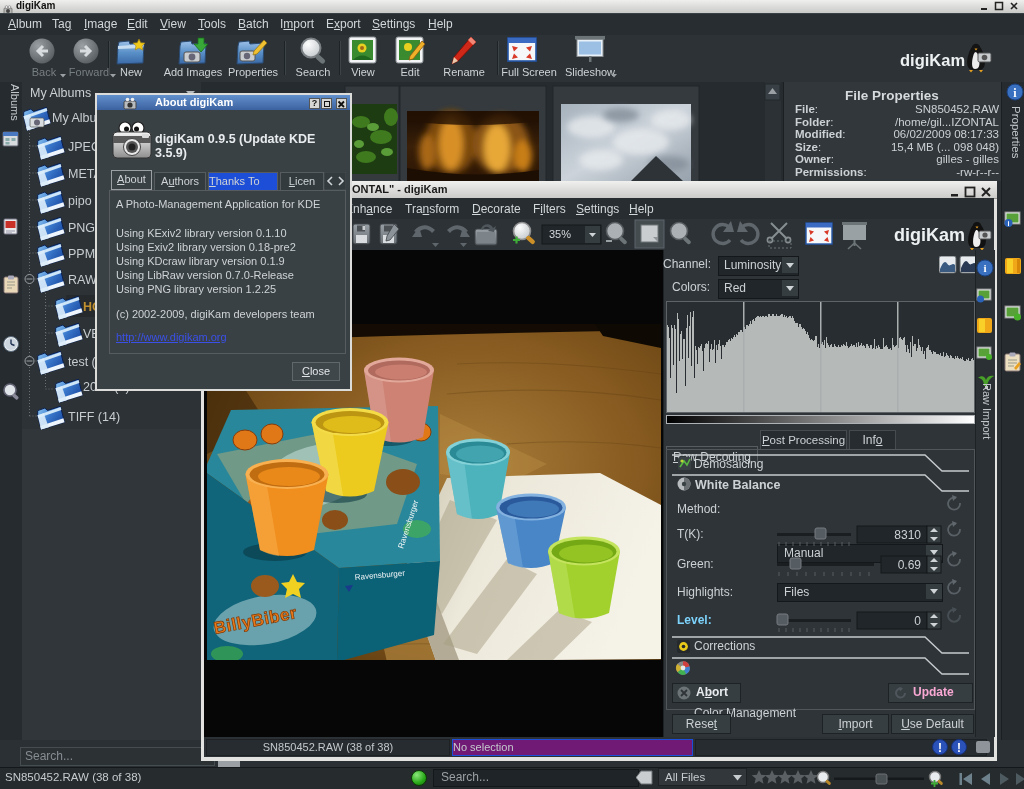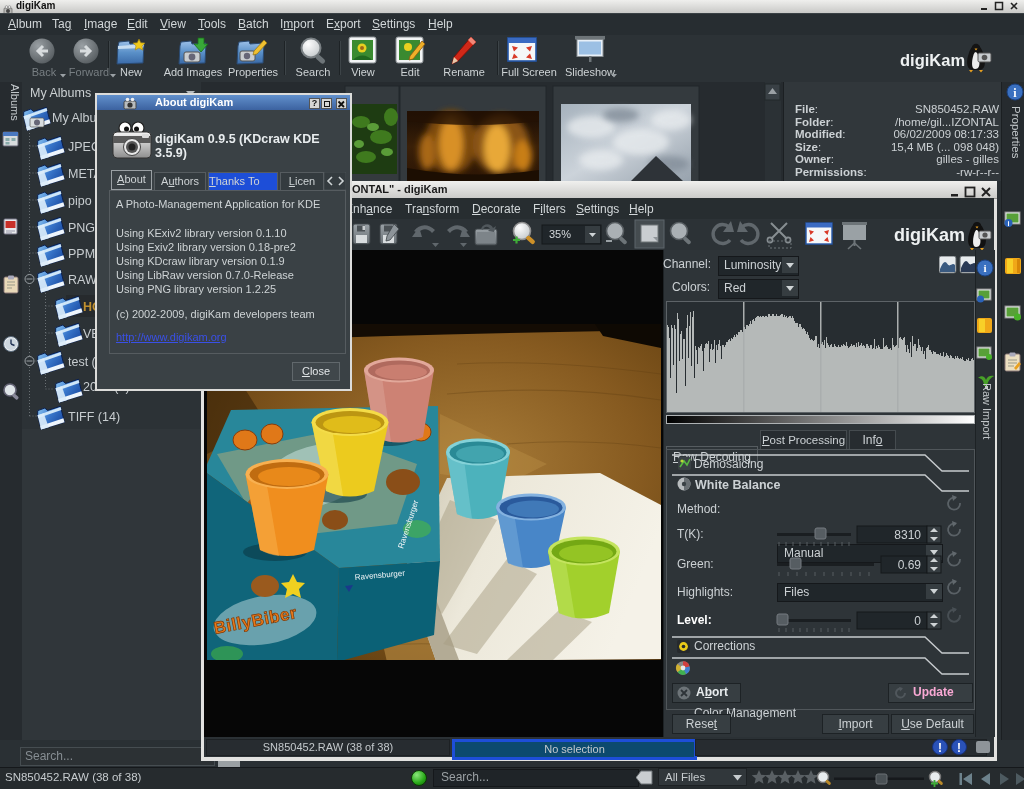--- a/index.html
+++ b/index.html
@@ -338,20 +338,21 @@
   <path d="M430 99 L455 74 L482 99 Z" fill="#2e3338"></path>
 
   <rect x="564" y="0" width="16" height="104" fill="#2b3135"></rect>
   <rect x="564" y="2" width="15" height="16" fill="#394045" stroke="#23282b"></rect>
   <path d="M567 12 l9 0 l-4.5 -6 z" fill="#9aa0a4"></path>
  </svg>
 </div>
 
 <div class="abs" style="left:783px;top:82px;width:218px;height:99px;background:#31373b;border-left:1px solid #1b1f22;"></div>
 <div id="props" class="abs" style="left:783px;top:82px;width:218px;height:99px;color:#ccd1d4;font-size:11.5px;">
+ <div class="abs" style="left:0;top:6px;width:218px;text-align:center;font-size:13.5px;font-weight:bold;color:#d6dadc;">File Properties</div>
  <div class="abs" style="left:12px;top:21px;width:204px;">
   <div style="height:12.5px;"><b>File</b>:<span style="float:right;">SN850452.RAW</span></div>
   <div style="height:12.5px;"><b>Folder</b>:<span style="float:right;">/home/gil...IZONTAL</span></div>
   <div style="height:12.5px;"><b>Modified</b>:<span style="float:right;padding-left:28px;">06/02/2009 08:17:33</span></div>
   <div style="height:12.5px;"><b>Size</b>:<span style="float:right;">15,4 MB (... 098 048)</span></div>
   <div style="height:12.5px;"><b>Owner</b>:<span style="float:right;">gilles - gilles</span></div>
   <div style="height:12.5px;"><b>Permissions</b>:<span style="float:right;">-rw-r--r--</span></div>
  </div>
 </div>
 
@@ -820,21 +821,21 @@
 
   <div class="abs" style="left:14px;top:335px;">Highlights:</div>
   <div class="abs" style="left:114px;top:333px;width:164px;height:17px;background:#20262a;border:1px solid #15181b;">
    <span class="abs" style="left:6px;top:1px;">Files</span>
    <span class="abs" style="left:148px;top:0;width:16px;height:15px;background:#363d41;"></span>
    <svg class="abs" style="left:148px;top:0" width="16" height="15">
             <path d="M4 5 l8 0 l-4 5 z" fill="#cfd4d6"></path>
           </svg>
   </div>
 
-  <div class="abs" style="left:14px;top:363px;color:#ffffff;font-weight:bold;">Level:</div>
+  <div class="abs" style="left:14px;top:363px;color:#7dd3fc;font-weight:bold;">Level:</div>
 
   <svg class="abs" style="left:0;top:0;" width="312" height="487">
    <g>
 
     <rect x="114" y="283" width="74" height="3" fill="#1a1e21"></rect>
     <rect x="152" y="278" width="11" height="11" rx="2" fill="#565d62" stroke="#757b80"></rect>
     <g stroke="#565c60">
               <path d="M116 292 v4 M123 292 v4 M130 292 v4 M137 292 v4 M144 292 v4 M151 292 v4 M158 292 v4 M165 292 v4 M172 292 v4 M179 292 v4 M186 292 v4"></path>
             </g>
 
@@ -928,21 +929,21 @@
             <path d="M7 14 C7 8 4 6 1 6 C4 3 8 4 9 8 C10 4 14 3 17 4 C14 6 11 8 10 14 Z" fill="#48a028"></path>
             <path d="M8 14 l3 0 l0 3 l-3 0 z" fill="#c8c8c8"></path>
           </g>
   </svg>
   <div class="abs" style="left:2px;top:133px;width:16px;height:70px;color:#c2c7ca;font-size:11px;writing-mode:vertical-rl;">Raw Import</div>
  </div>
 
  <div class="abs" style="left:3px;top:556px;width:790px;height:20px;background:#2b3135;"></div>
  <div id="edstatus" class="abs" style="left:0;top:556px;width:796px;height:20px;font-size:11px;color:#c4c9cc;">
   <div class="abs" style="left:5px;top:2px;width:242px;height:15px;background:#272c30;border:1px solid #1d2124;text-align:center;line-height:14px;">SN850452.RAW (38 of 38)</div>
-  <div class="abs" style="left:251px;top:2px;width:239px;height:15px;background:#0c4a6e;border:3px solid #1d4ed8;text-align:center;line-height:14px;">No selection</div>
+  <div class="abs" style="left:251px;top:2px;width:239px;height:15px;background:#701a75;border:1px solid #1d4ed8;text-align:left;line-height:14px;">No selection</div>
   <div class="abs" style="left:494px;top:2px;width:290px;height:15px;background:#272c30;border:1px solid #1d2124;"></div>
   <svg class="abs" style="left:731px;top:2px;" width="62" height="16">
    <circle cx="8" cy="8" r="7.5" fill="#2a52b8" stroke="#16307a"></circle>
           <text x="8" y="12.5" text-anchor="middle" font-size="12" font-weight="bold" fill="#fff">!</text>
    <circle cx="27" cy="8" r="7.5" fill="#2a52b8" stroke="#16307a"></circle>
           <text x="27" y="12.5" text-anchor="middle" font-size="12" font-weight="bold" fill="#fff">!</text>
    <rect x="44" y="2" width="14" height="12" rx="2" fill="#8e9499"></rect>
   </svg>
  </div>
 </div>
@@ -977,21 +978,21 @@
   <circle cx="27" cy="9" r="6" fill="#fff" stroke="#222" stroke-width="1.2"></circle>
   <circle cx="15.5" cy="10" r="2.5" fill="#111"></circle>
         <circle cx="25.5" cy="10" r="2.5" fill="#111"></circle>
   <rect x="2" y="13" width="38" height="26" rx="4" fill="url(#cam)" stroke="#333"></rect>
   <rect x="2" y="17" width="38" height="7" fill="#5a5a5a"></rect>
   <circle cx="21" cy="28" r="8.5" fill="#e8e8e8" stroke="#444"></circle>
         <circle cx="21" cy="28" r="6" fill="#555"></circle>
         <circle cx="21" cy="28" r="3.5" fill="#222"></circle>
   <rect x="31" y="15" width="7" height="4" rx="1" fill="#ddd"></rect>
  </svg>
- <div class="abs" style="left:58px;top:37px;font-size:12.5px;font-weight:bold;color:#e8ecee;">digiKam 0.9.5 (KDcraw KDE 3.5.9)</div>
+ <div class="abs" style="left:58px;top:37px;font-size:12.5px;font-weight:bold;color:#e8ecee;">digiKam 0.9.5 (Update KDE 3.5.9)</div>
 
  <div class="abs" style="left:12px;top:74px;width:237px;height:21px;border-bottom:1px solid #565c60;"></div>
  <div class="abs" style="left:14px;top:75px;width:41px;height:20px;border:1px solid #9aa0a4;background:#3a4145;box-sizing:border-box;text-align:center;line-height:17px;"><u>A</u>bout</div>
  <div class="abs" style="left:57px;top:77px;width:52px;height:18px;border:1px solid #565c60;border-bottom:none;background:#343b3f;box-sizing:border-box;text-align:center;line-height:16px;">A<u>u</u>thors</div>
  <div class="abs" style="left:111px;top:77px;width:70px;height:18px;border:1px solid #565c60;border-bottom:none;background:#1d4ed8;box-sizing:border-box;text-align:left;line-height:16px;"><u>T</u>hanks To</div>
  <div class="abs" style="left:183px;top:77px;width:44px;height:18px;border:1px solid #565c60;border-bottom:none;background:#343b3f;box-sizing:border-box;text-align:center;line-height:16px;overflow:hidden;"><u>L</u>icen</div>
  <svg class="abs" style="left:227px;top:77px;" width="22" height="18">
         <rect width="22" height="18" fill="#343b3f" stroke="#565c60" stroke-width="0.6"></rect>
         <path d="M8 5 l-4 4 l4 4" stroke="#cfd4d6" stroke-width="1.6" fill="none"></path>
         <path d="M15 5 l4 4 l-4 4" stroke="#cfd4d6" stroke-width="1.6" fill="none"></path>

